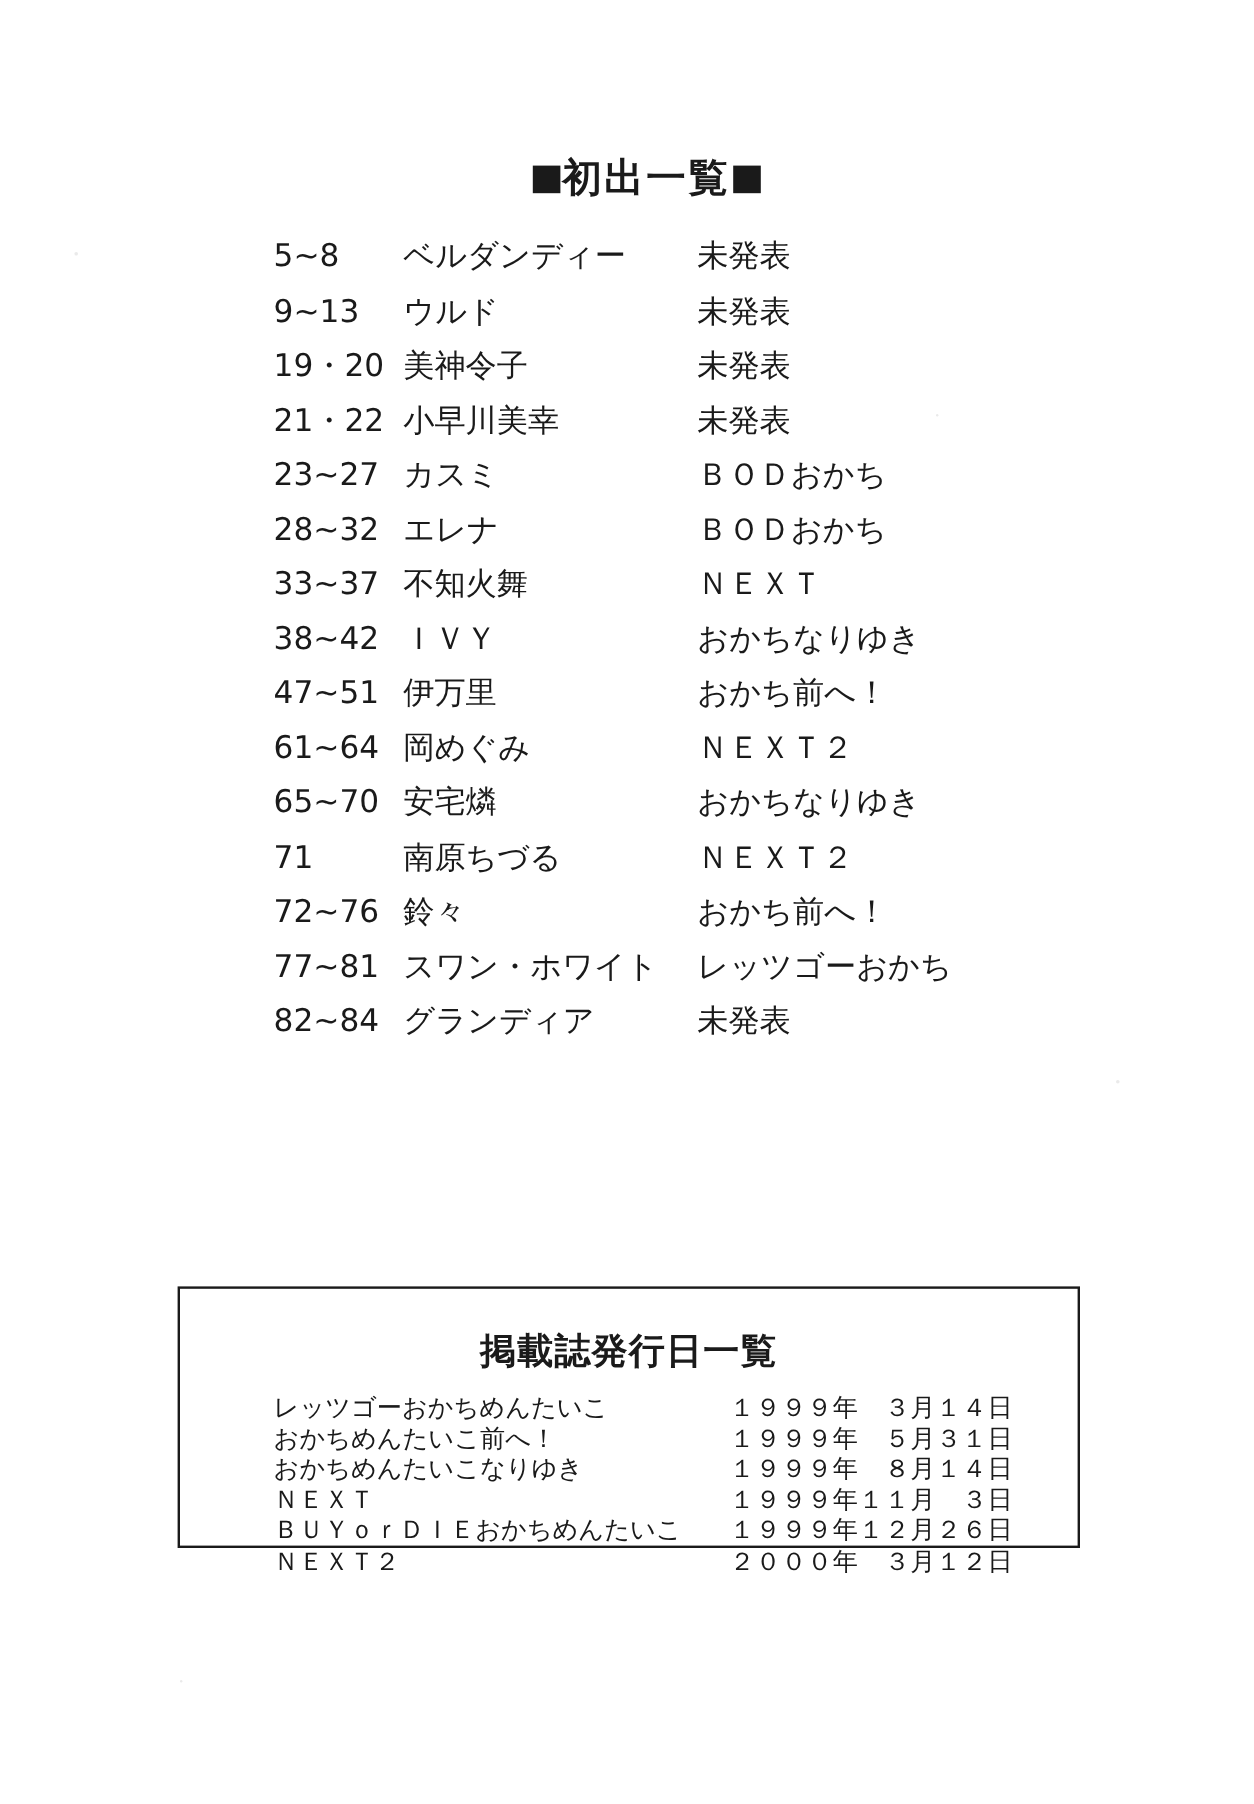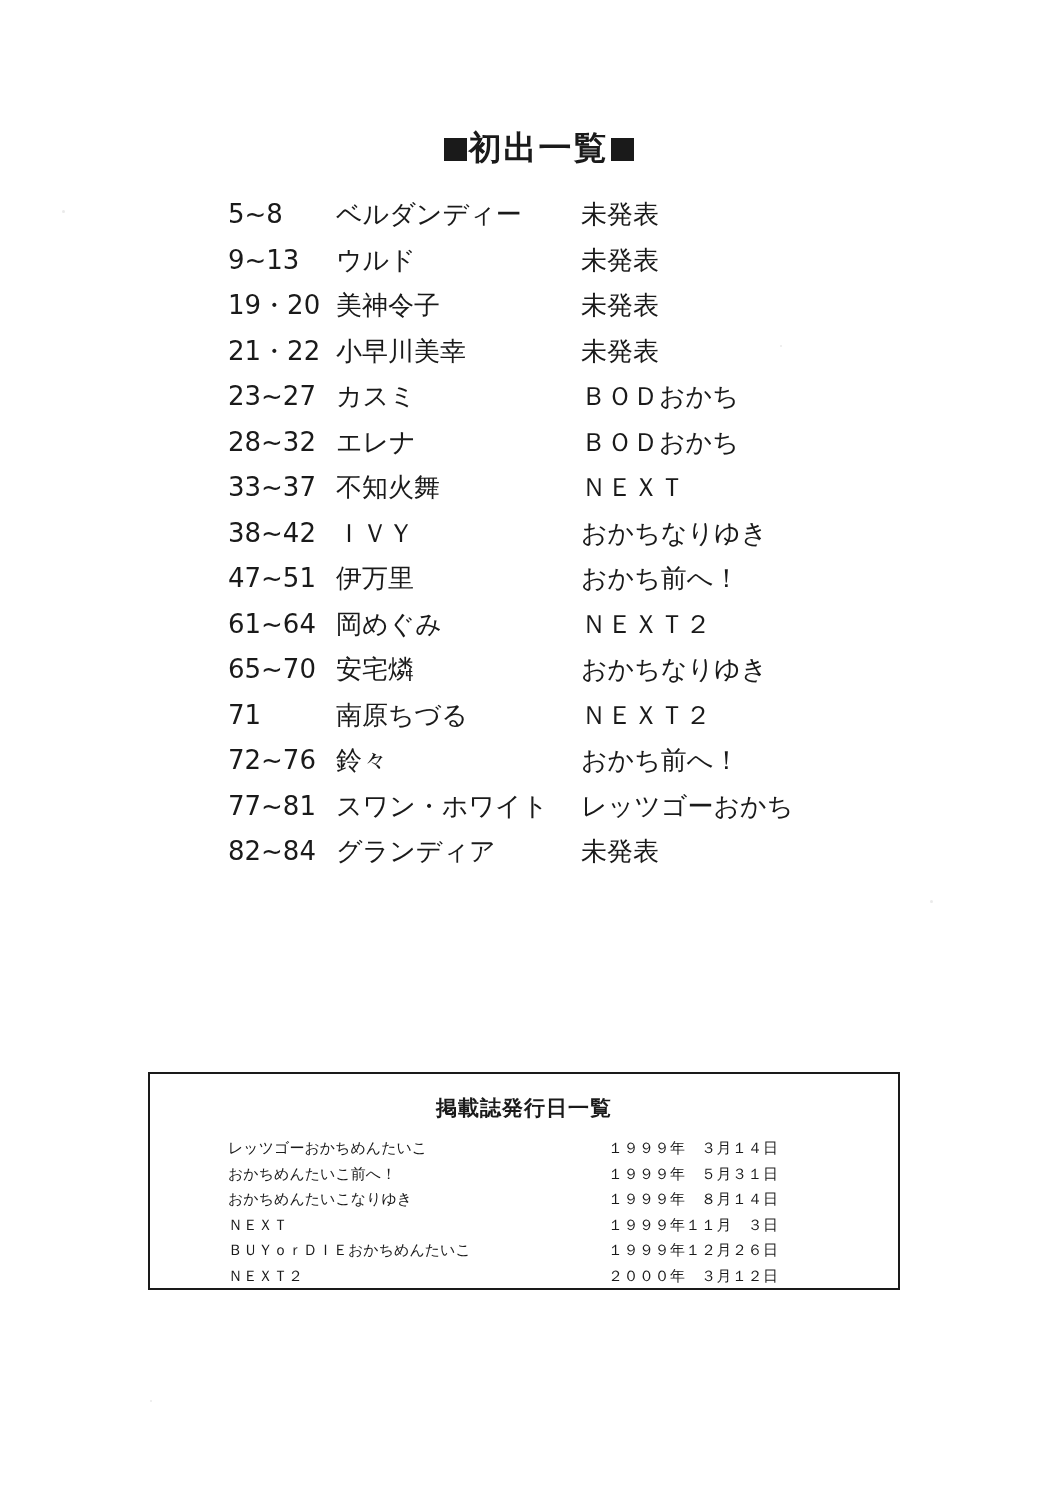--- a/index.html
+++ b/index.html
@@ -79,34 +79,34 @@
     position: absolute;
     left: 148px;
     top: 1072px;
     width: 752px;
     height: 218px;
     border: 2px solid #1a1a1a;
     box-sizing: border-box;
   }
   .pub-title {
     text-align: center;
-    font-size: 21px;
+    font-size: 30px;
     font-weight: 600;
-    margin-top: 20px;
+    margin-top: 32px;
     font-family: Liberation Sans, sans-serif;
     letter-spacing: 1px;
   }
   .pub-table {
     margin-top: 14px;
     margin-left: 78px;
     border-collapse: collapse;
     font-family: "DejaVu Sans", "Liberation Sans", sans-serif;
   }
   .pub-table td {
-    font-size: 15px;
+    font-size: 21px;
     line-height: 25.5px;
     white-space: nowrap;
     padding: 0;
     vertical-align: bottom;
   }
   .pub-name {
     width: 380px;
   }
   .pub-date {
     text-align: left;

